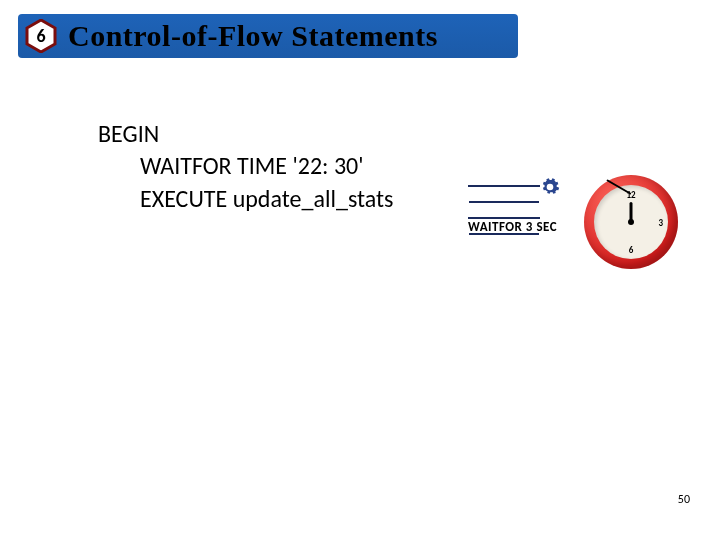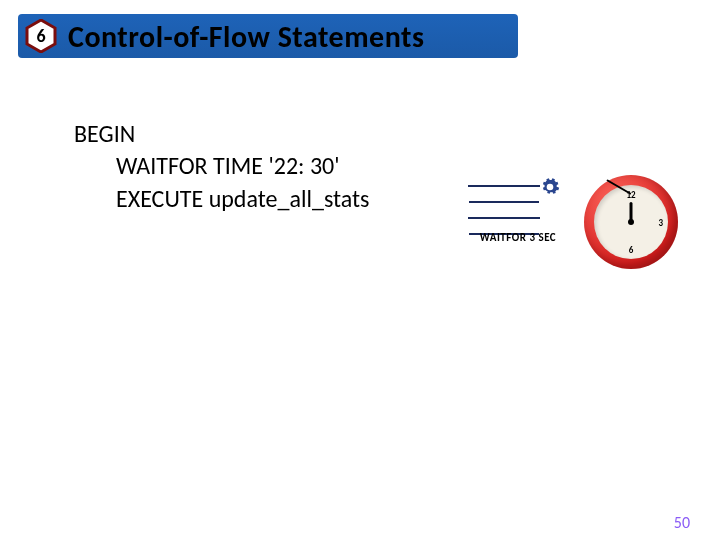--- a/index.html
+++ b/index.html
@@ -22,66 +22,67 @@
     margin-right: 10px;
   }
   .hex svg { position: absolute; top:0; left:0; }
   .hex-num {
     font-weight: 700; font-size: 18px; color: #000;
     z-index: 2;
   }
   .title-text {
     font-size: 30px; font-weight: 700; color: #000;
     letter-spacing: 0.5px;
+    font-family: Liberation Serif, serif;
   }
 
   .body { position: absolute; top: 110px; left: 34px; right: 30px; }
   .bullet-line { font-size: 26px; font-weight: 700; color: #000; }
   .bullet-line::before { content: "•"; margin-right: 10px; }
 
   .code-area {
     margin-top: 8px;
-    margin-left: 40px;
+    margin-left: 64px;
     font-size: 24px; color: #000;
     line-height: 1.35;
   }
   .indent { padding-left: 42px; }
 
   .illustration {
     position: absolute;
     top: 175px; right: 42px;
     width: 210px; height: 100px;
   }
   .wires { position: absolute; left: 0; top: 10px; }
   .wires .line { width: 72px; height: 2px; background: #1a2a5c; margin-bottom: 14px; }
   .wires .line.w2 { width: 70px; margin-left: 1px; }
   .gear-icon {
     position: absolute; left: 72px; top: 2px;
     width: 20px; height: 20px;
     color: #2a468f;
   }
   .waitfor-label {
-    position: absolute; left: 0; top: 56px;
-    font-size: 11px; font-weight: 700; letter-spacing: 0.5px; color: #000;
-    width: 100px; text-align: center;
+    position: absolute; left: 0; top: 44px;
+    font-size: 13px; font-weight: 700; letter-spacing: 0.5px; color: #000;
+    width: 100px; text-align: left;
   }
   .clock {
     position: absolute; right: 0; top: 0;
     width: 94px; height: 94px; text-align: right;
   }
   .clock-outer { width:94px; height:94px; border-radius:50%; background: radial-gradient(circle at 35% 30%, #ff6a5f, #d31c1c 70%); position:relative; box-shadow: inset -4px -4px 8px rgba(0,0,0,.25); }
   .clock-face { position:absolute; top:10px; left:10px; width:74px; height:74px; border-radius:50%; background:#f4f0e6; box-shadow: inset 2px 2px 4px rgba(0,0,0,.15); }
   .clock-face .num12 { position:absolute; top:4px; left:50%; transform:translateX(-50%); font-size:9px; font-weight:700; }
   .clock-face .num6 { position:absolute; bottom:4px; left:50%; transform:translateX(-50%); font-size:9px; font-weight:700; }
   .clock-face .num3 { position:absolute; right:5px; top:50%; transform:translateY(-50%); font-size:9px; font-weight:700; }
   .clock-face .hand-h { position:absolute; left:50%; top:50%; width:3px; height:20px; background:#000; transform-origin: 50% 0; transform: translate(-50%,-100%) rotate(0deg); border-radius:2px; }
   .clock-face .hand-m { position:absolute; left:50%; top:50%; width:2px; height:28px; background:#000; transform-origin: 50% 0; transform: translate(-50%,-100%) rotate(120deg); border-radius:2px; }
   .clock-face .center { position:absolute; left:50%; top:50%; width:6px; height:6px; background:#000; border-radius:50%; transform:translate(-50%,-50%); }
 
-  .page-num { position: absolute; right: 30px; bottom: 8px; font-size: 16px; color: #8b5cf6; }
+  .page-num { position: absolute; right: 30px; bottom: 34px; font-size: 12px; color: #000000; }
 </style>
 </head>
 <body>
 
 <div class="slide">
 
   <div class="titlebar">
     <div class="hex">
       <svg viewBox="0 0 34 34" width="34" height="34">
         <polygon points="17,1 31,9 31,25 17,33 3,25 3,9" fill="#ffffff" stroke="#7a0d0d" stroke-width="3"></polygon>

